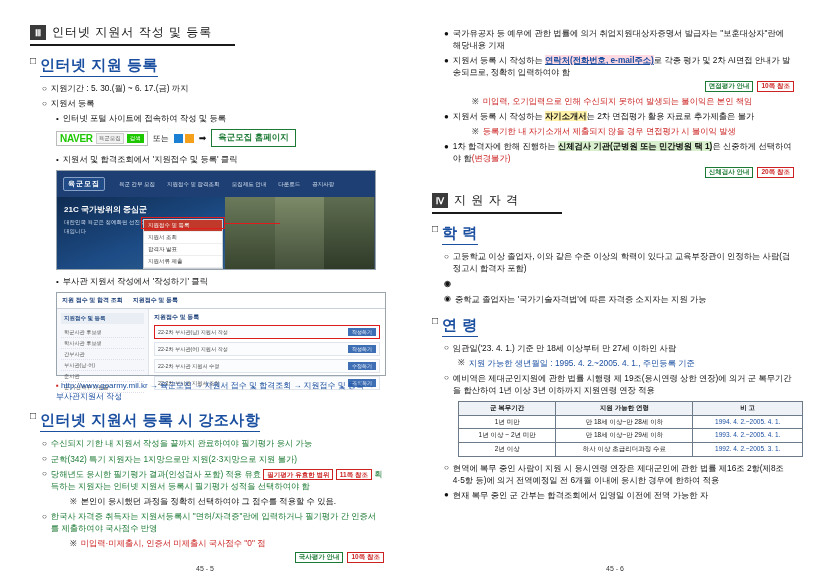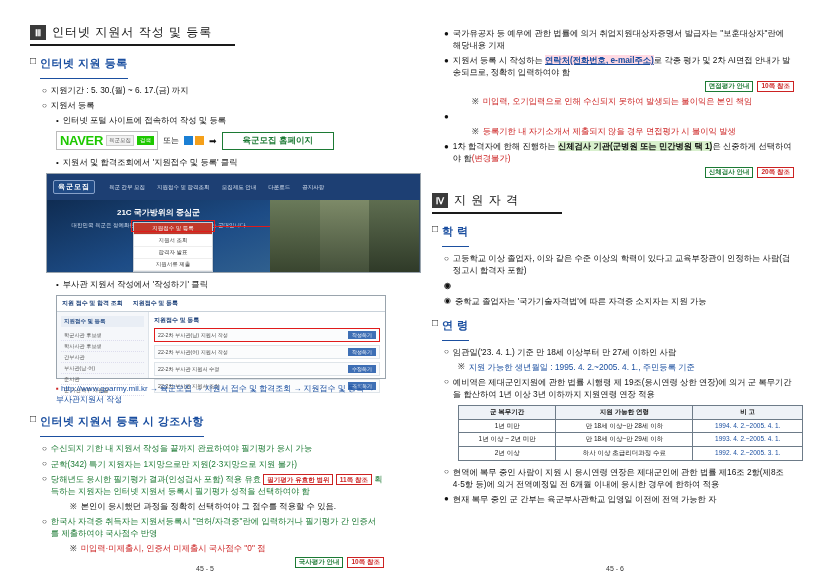--- a/index.html
+++ b/index.html
@@ -43,22 +43,22 @@
   }
   .sec-head.wide { width: 130px; }
 
   
   .h2 {
     display:flex; align-items:flex-start; gap:4px;
     margin: 9px 0 5px 0;
   }
   .h2 .mk { font-size: 10px; color:#111; line-height: 1; }
   .h2 .tx {
-    font-size: 11px; font-weight: bold; color:#1b4fa0;
-    border-bottom: 1.2px solid #1b4fa0; padding-bottom: 7px;
+    font-size: 15px; font-weight: bold; color:#1b4fa0;
+    border-bottom: 1.2px solid #1b4fa0; padding-bottom: 1px;
     letter-spacing: .5px;
   }
 
   .li { display:flex; align-items:flex-start; gap:4px; margin: 3px 0; line-height: 1.45; }
   .li .mk { flex: 0 0 auto; color:#111; font-size:8px; padding-top:.5px; }
   .li .tx { font-size: 8.3px; }
   .lv1 { margin-left: 12px; }
   .lv2 { margin-left: 26px; }
   .lv3 { margin-left: 40px; }
 
@@ -72,41 +72,40 @@
 
   
   .portal-row {
     display:flex; align-items:center; gap:5px;
     margin: 5px 0 6px 26px;
   }
   .naver-badge {
     background:#ffffff; border:1px solid #bbb; padding:1px 3px;
     display:flex; align-items:center; gap:3px;
   }
-  .naver-logo { font-weight:bold; color:#1ec800; font-size:13px; letter-spacing:-.3px; }
+  .naver-logo { font-weight:bold; color:#1ec800; font-size:10px; letter-spacing:-.3px; }
   .naver-box { background:#f2f2f2; border:1px solid #ccc; font-size:5.5px; color:#555; padding:1px 2px; }
   .naver-btn { background:#1ec800; color:#fff; font-size:5.5px; padding:1px 3px; }
   .daum-badge { display:flex; align-items:center; gap:2px; }
   .daum-sq { width:9px;height:9px;background:#1b7fd4; }
   .daum-sq2 { width:9px;height:9px;background:#f5a01a; }
   .arrow { font-size:9px; color:#111; }
   .site-box {
     border:1.5px solid #1c7a34; color:#1c7a34; font-weight:bold;
-    font-size:8.5px; padding:2px 20px; background:#fff;
+    font-size:8.5px; padding:2px 6px; background:#fff;
   }
   .or { font-size:8px; }
 
   
   .shot {
-    margin: 5px 0 5px 16px;
+    margin: 5px 0 5px 26px;
     border:1px solid #9aa4ad;
-    width: 375px;
+    width: 320px;
     background:#fff;
     overflow:hidden;
-    text-align:center;
   }
   .shot1-top {
     background:#1d3f73; height:26px; display:flex; align-items:center;
     padding: 0 6px; gap:6px; position:relative;
   }
   .shot1-logo { color:#fff; font-size:7px; font-weight:bold; letter-spacing:1px;
     border:1px solid #86a0c8; padding:1px 4px; border-radius:2px; background:#214b86; }
   .shot1-menu { display:flex; gap:12px; color:#dbe4f2; font-size:5.5px; margin-left:8px; }
   .shot1-body { height:72px; display:flex; position:relative; }
   .shot1-left {
@@ -382,20 +381,23 @@
       <span class="tag-green"><span>면접평가 안내</span></span>
       <span class="tag-red"><span>10쪽 참조</span></span>
     </div>
     <div class="li lv3">
       <span class="mk xs red">※</span>
       <span class="tx xs red">미입력, 오기입력으로 인해 수신되지 못하여 발생되는 불이익은 본인 책임</span>
     </div>
 
     <div class="li lv1">
       <span class="mk">●</span>
+      <span class="tx">
+        <span>지원서 등록 시 작성하는 </span><span class="hl-yellow b">자기소개서</span><span>는 2차 면접평가 활용 자료로 추가제출은 불가</span>
+      </span>
     </div>
     <div class="li lv3">
       <span class="mk xs red">※</span>
       <span class="tx xs red">등록기한 내 자기소개서 제출되지 않을 경우 면접평가 시 불이익 발생</span>
     </div>
 
     <div class="li lv1">
       <span class="mk">●</span>
       <span class="tx">
         <span>1차 합격자에 한해 진행하는 </span><span class="hl-green b">신체검사 기관(군병원 또는 민간병원 택 1)</span><span>은 신중하게 선택하여야 함</span><span class="red">(변경불가)</span>
@@ -474,18 +476,18 @@
         </tr>
       </tbody>
     </table>
 
     <div class="li lv1">
       <span class="mk">○</span>
       <span class="tx">현역에 복무 중인 사람이 지원 시 응시연령 연장은 제대군인에 관한 법률 제16조 2항(제8조 4·5항 등)에 의거 전역예정일 전 6개월 이내에 응시한 경우에 한하여 적용</span>
     </div>
     <div class="li lv1">
       <span class="mk">●</span>
-      <span class="tx">현재 복무 중인 군 간부는 육군부사관학교 입영일 이전에 전역 가능한 자</span>
+      <span class="tx">현재 복무 중인 군 간부는 합격조회에서 입영일 이전에 전역 가능한 자</span>
     </div>
 
     <div class="pagenum">45 - 6</div>
   </div>
 </div>
 
 </body></html>

